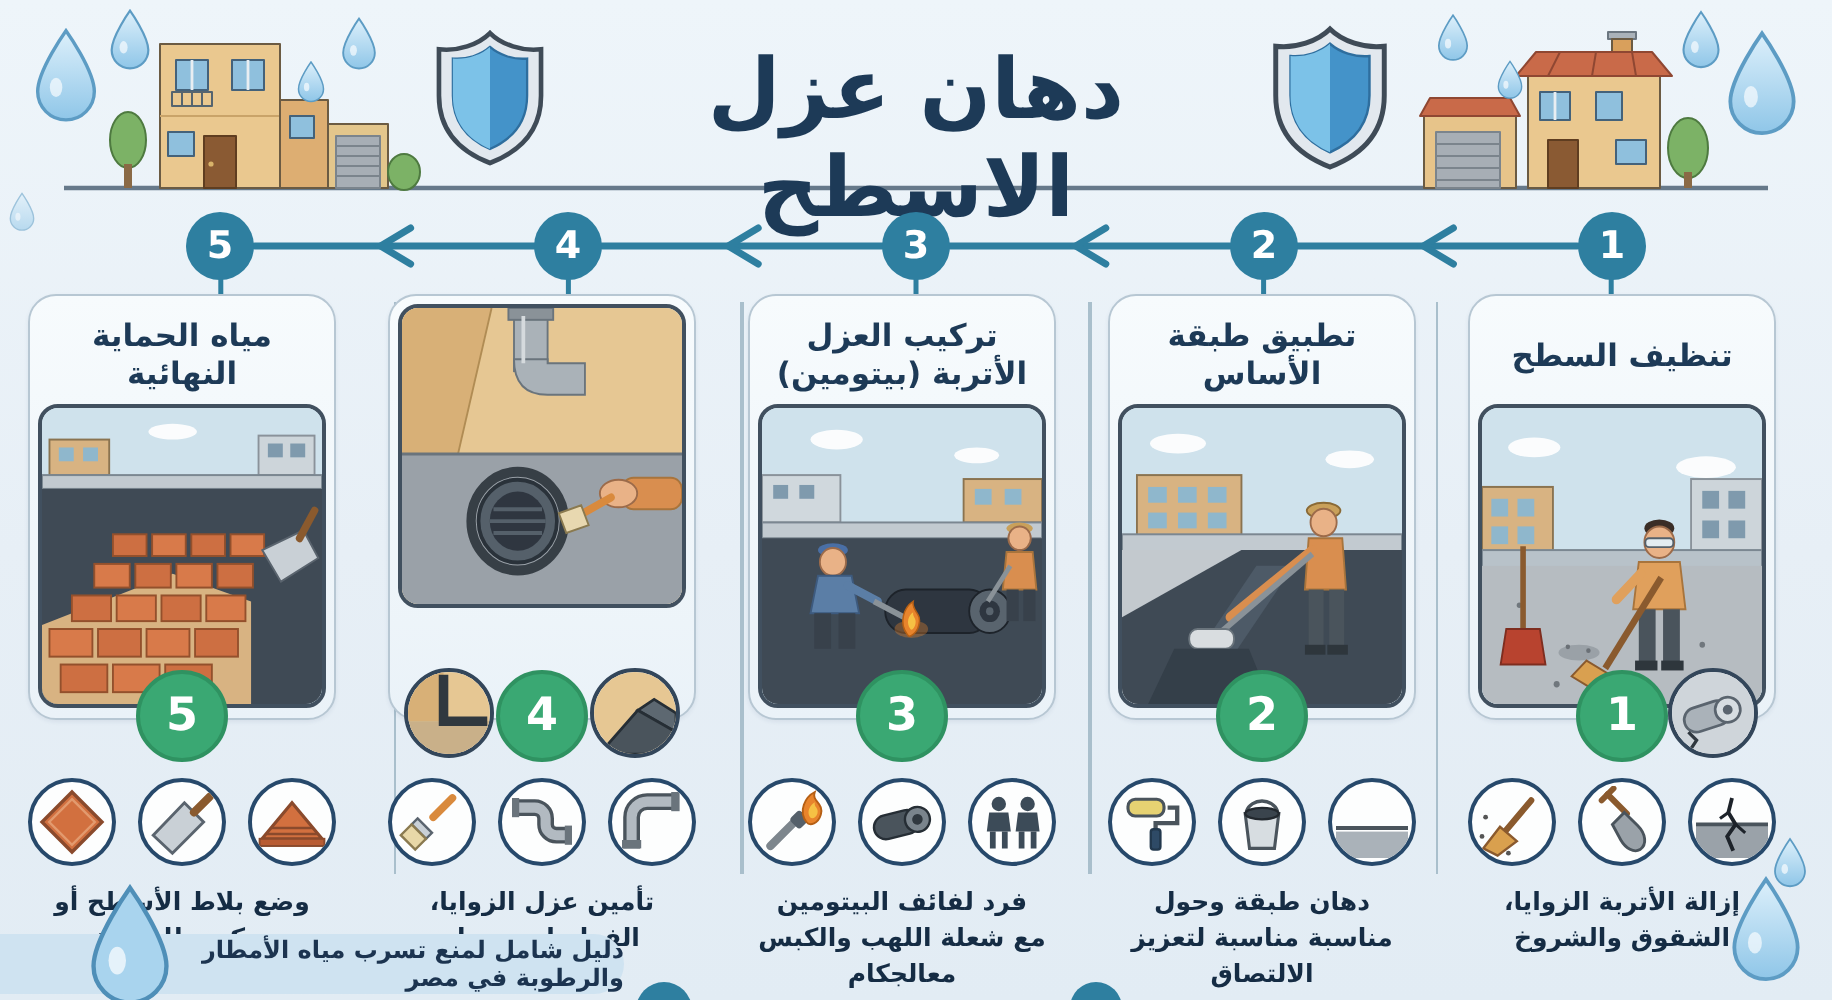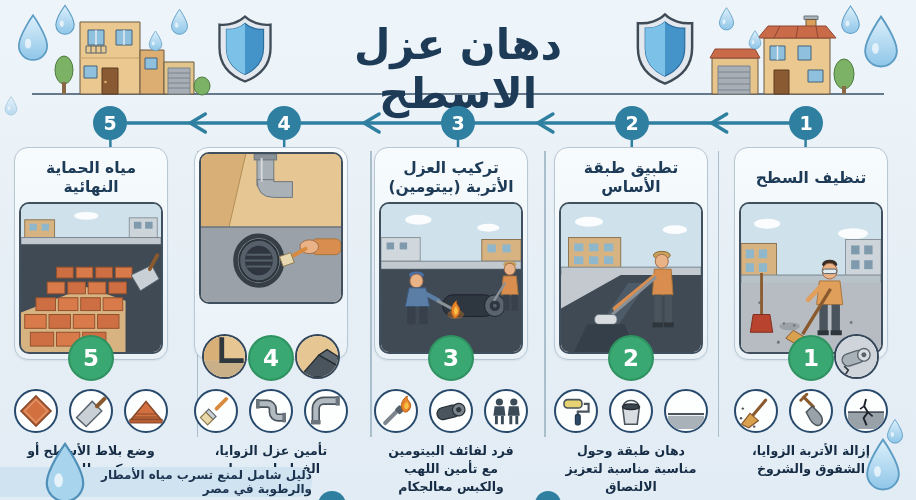--- a/index.html
+++ b/index.html
@@ -384,21 +384,21 @@
             <path d="M5.5 11 h8 l1 8 h-10 Z" fill="#3c4b58"></path>
             <line x1="7" y1="19" x2="7" y2="26" stroke="#3c4b58" stroke-width="2.4"></line>
             <line x1="12" y1="19" x2="12" y2="26" stroke="#3c4b58" stroke-width="2.4"></line>
             <circle cx="21.5" cy="7.5" r="3" fill="#3c4b58"></circle>
             <path d="M17.5 11 h8 l1 8 h-10 Z" fill="#3c4b58"></path>
             <line x1="19" y1="19" x2="19" y2="26" stroke="#3c4b58" stroke-width="2.4"></line>
             <line x1="24" y1="19" x2="24" y2="26" stroke="#3c4b58" stroke-width="2.4"></line>
           </svg>
         </div>
       </div>
-      <div class="desc">فرد لفائف البيتومين مع تأمين اللهب والكبس معالجكام</div>
+      <div class="desc">فرد لفائف البيتومين مع شعلة اللهب والكبس معالجكام</div>
     </div>
 
     <div class="card-col">
       <div class="card">
         <div class="illus-wrap">
           <svg viewBox="0 0 150 150" preserveAspectRatio="none">
             <rect width="150" height="150" fill="#e6c793"></rect>
             <polygon points="0,0 48,0 30,74 0,74" fill="#d8b077"></polygon>
             <line x1="30" y1="74" x2="48" y2="0" stroke="#b08c54"></line>
             <rect x="60" y="0" width="18" height="32" fill="#aab2b8" stroke="#6a747c"></rect>

